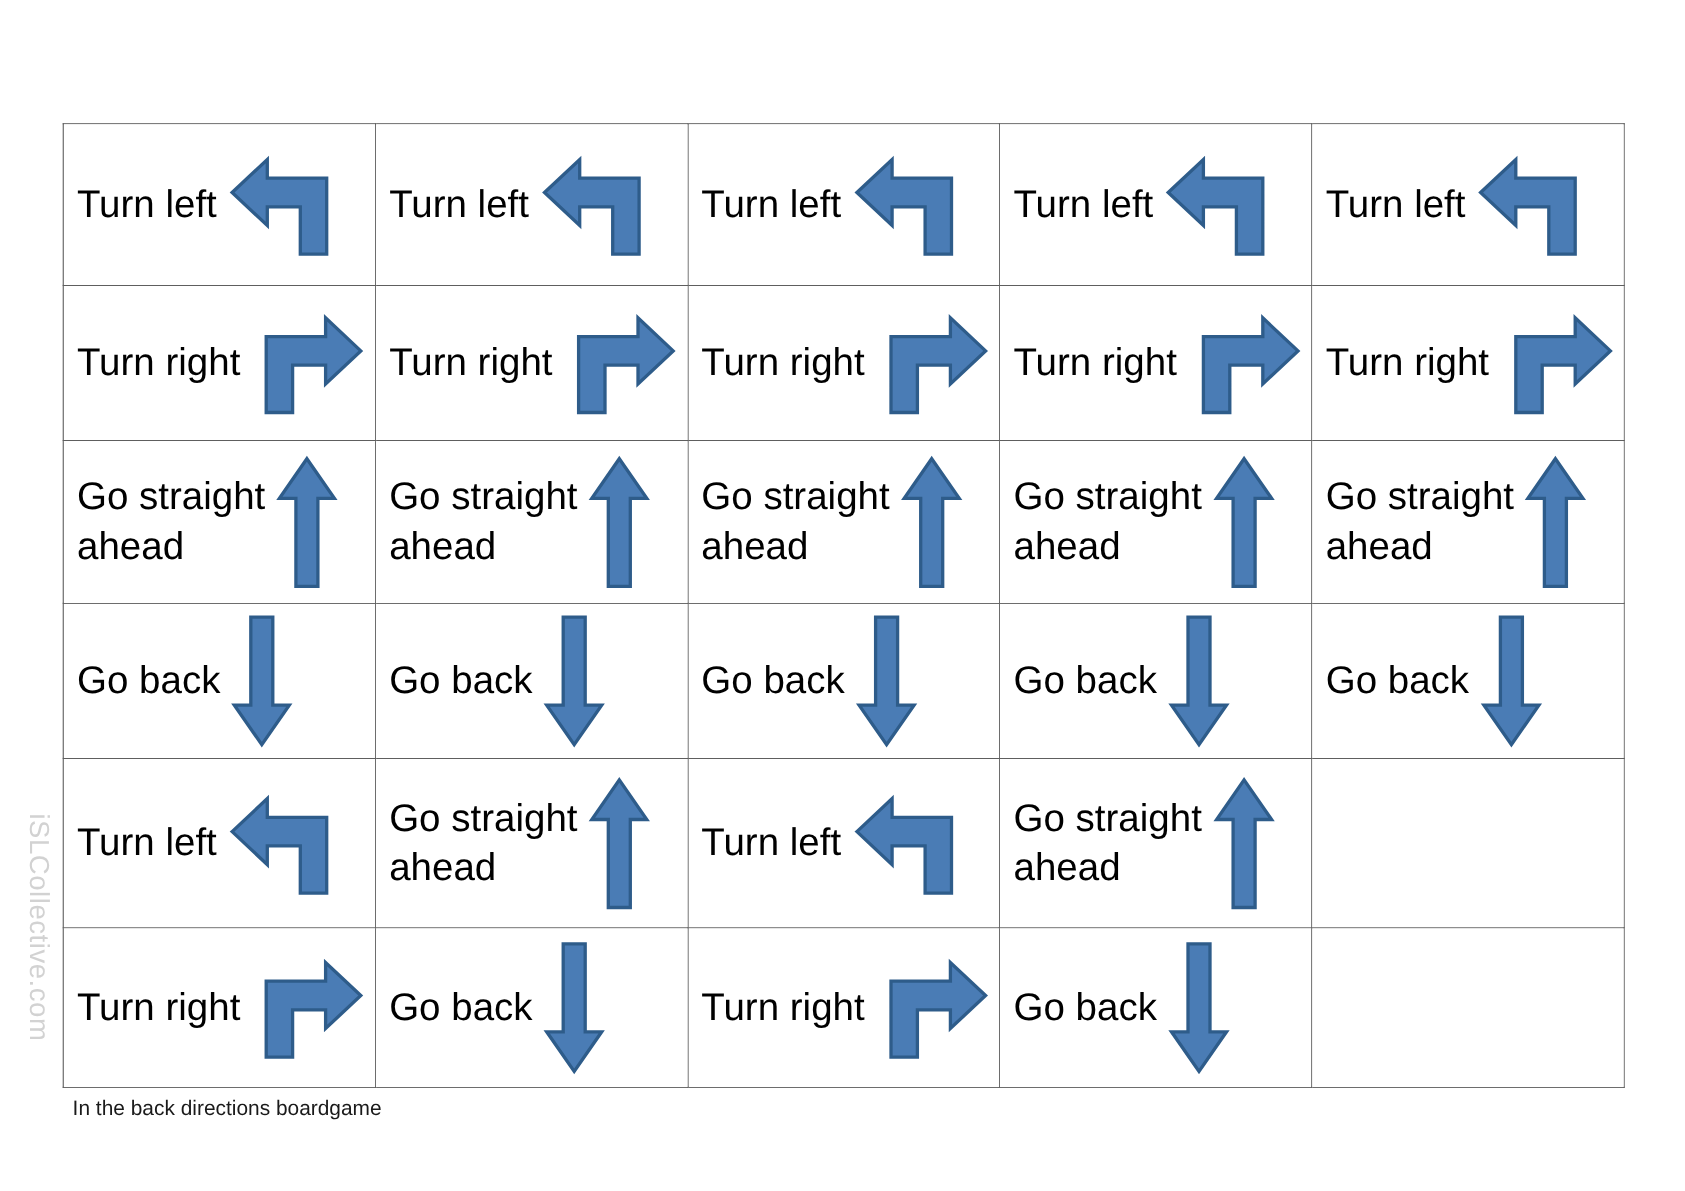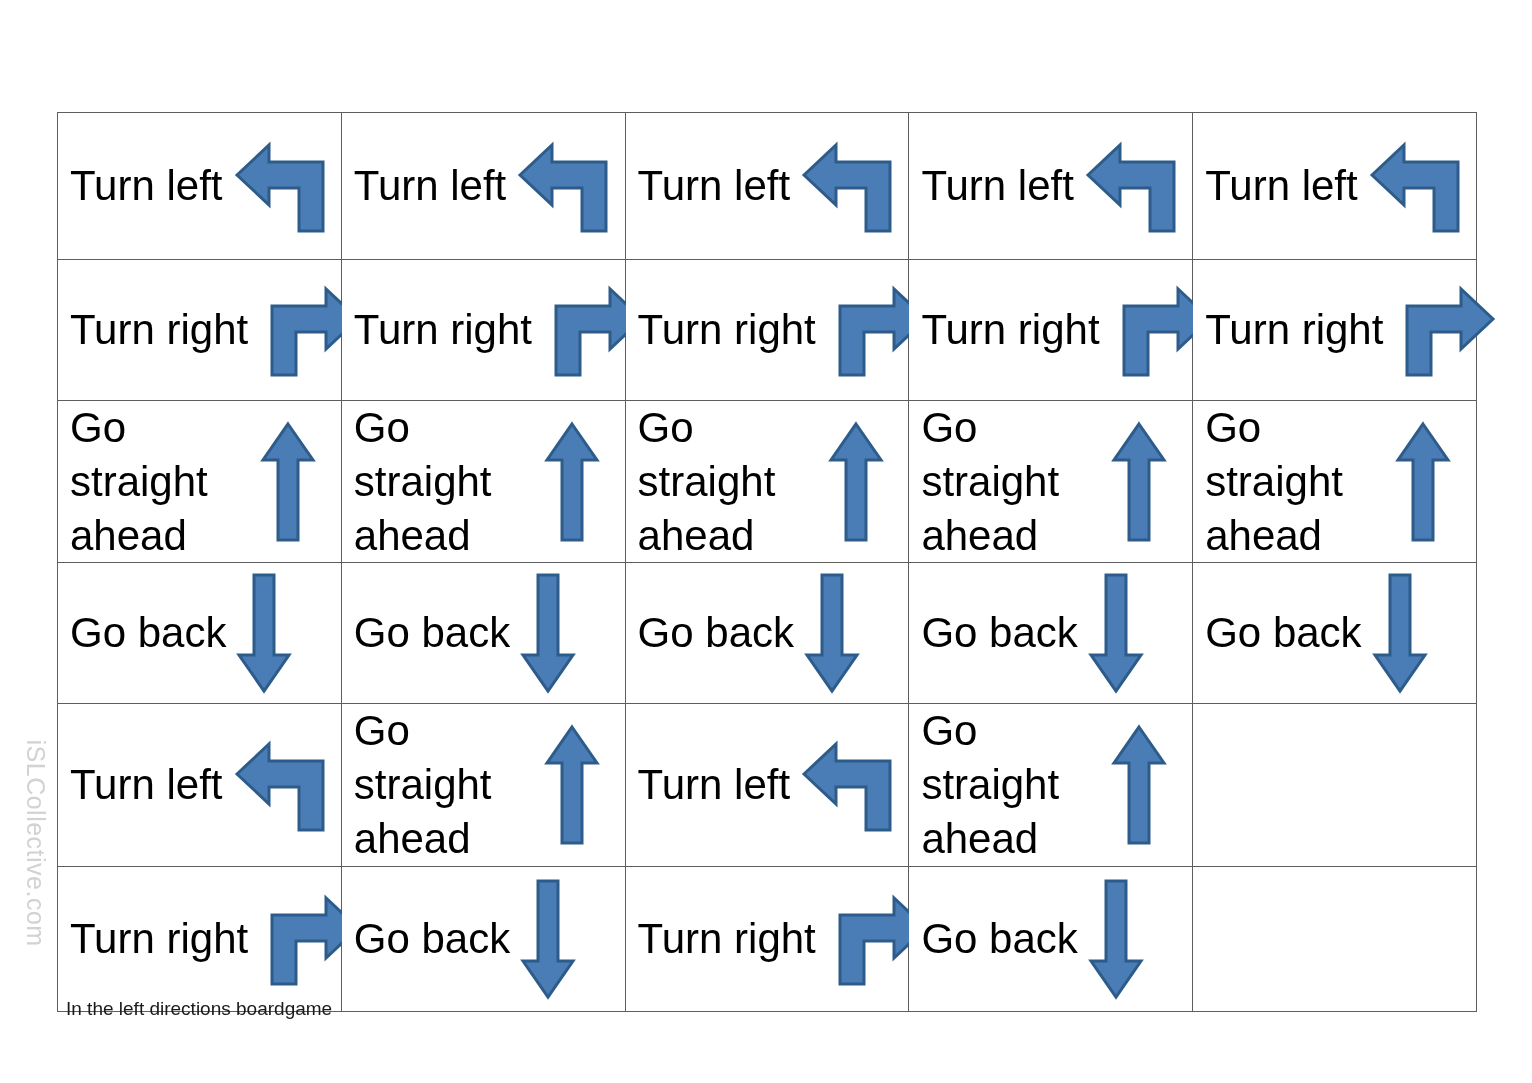--- a/index.html
+++ b/index.html
@@ -73,21 +73,21 @@
     align-items: center;
     justify-content: flex-start;
     width: 100%;
     height: 100%;
     box-sizing: border-box;
     padding-left: 12px;
     overflow: visible;
   }
   .cell-label {
     font-family: "Liberation Sans", sans-serif;
-    font-size: 42px;
+    font-size: 35px;
     line-height: 1.28;
     color: #000000;
     white-space: pre-line;
     flex: 0 0 auto;
     max-width: 180px;
   }
   .cell-arrow {
     flex: 0 0 auto;
     margin-left: 10px;
     display: block;
@@ -421,13 +421,13 @@
             </div>
           </td>
           <td class="r6 empty-cell">
             <div class="cell-inner"></div>
           </td>
         </tr>
       </tbody>
   </table>
 </div>
 
-<div id="caption">In the left directions boardgame</div>
+<div id="caption">In the back directions boardgame</div>
 
 </body></html>

